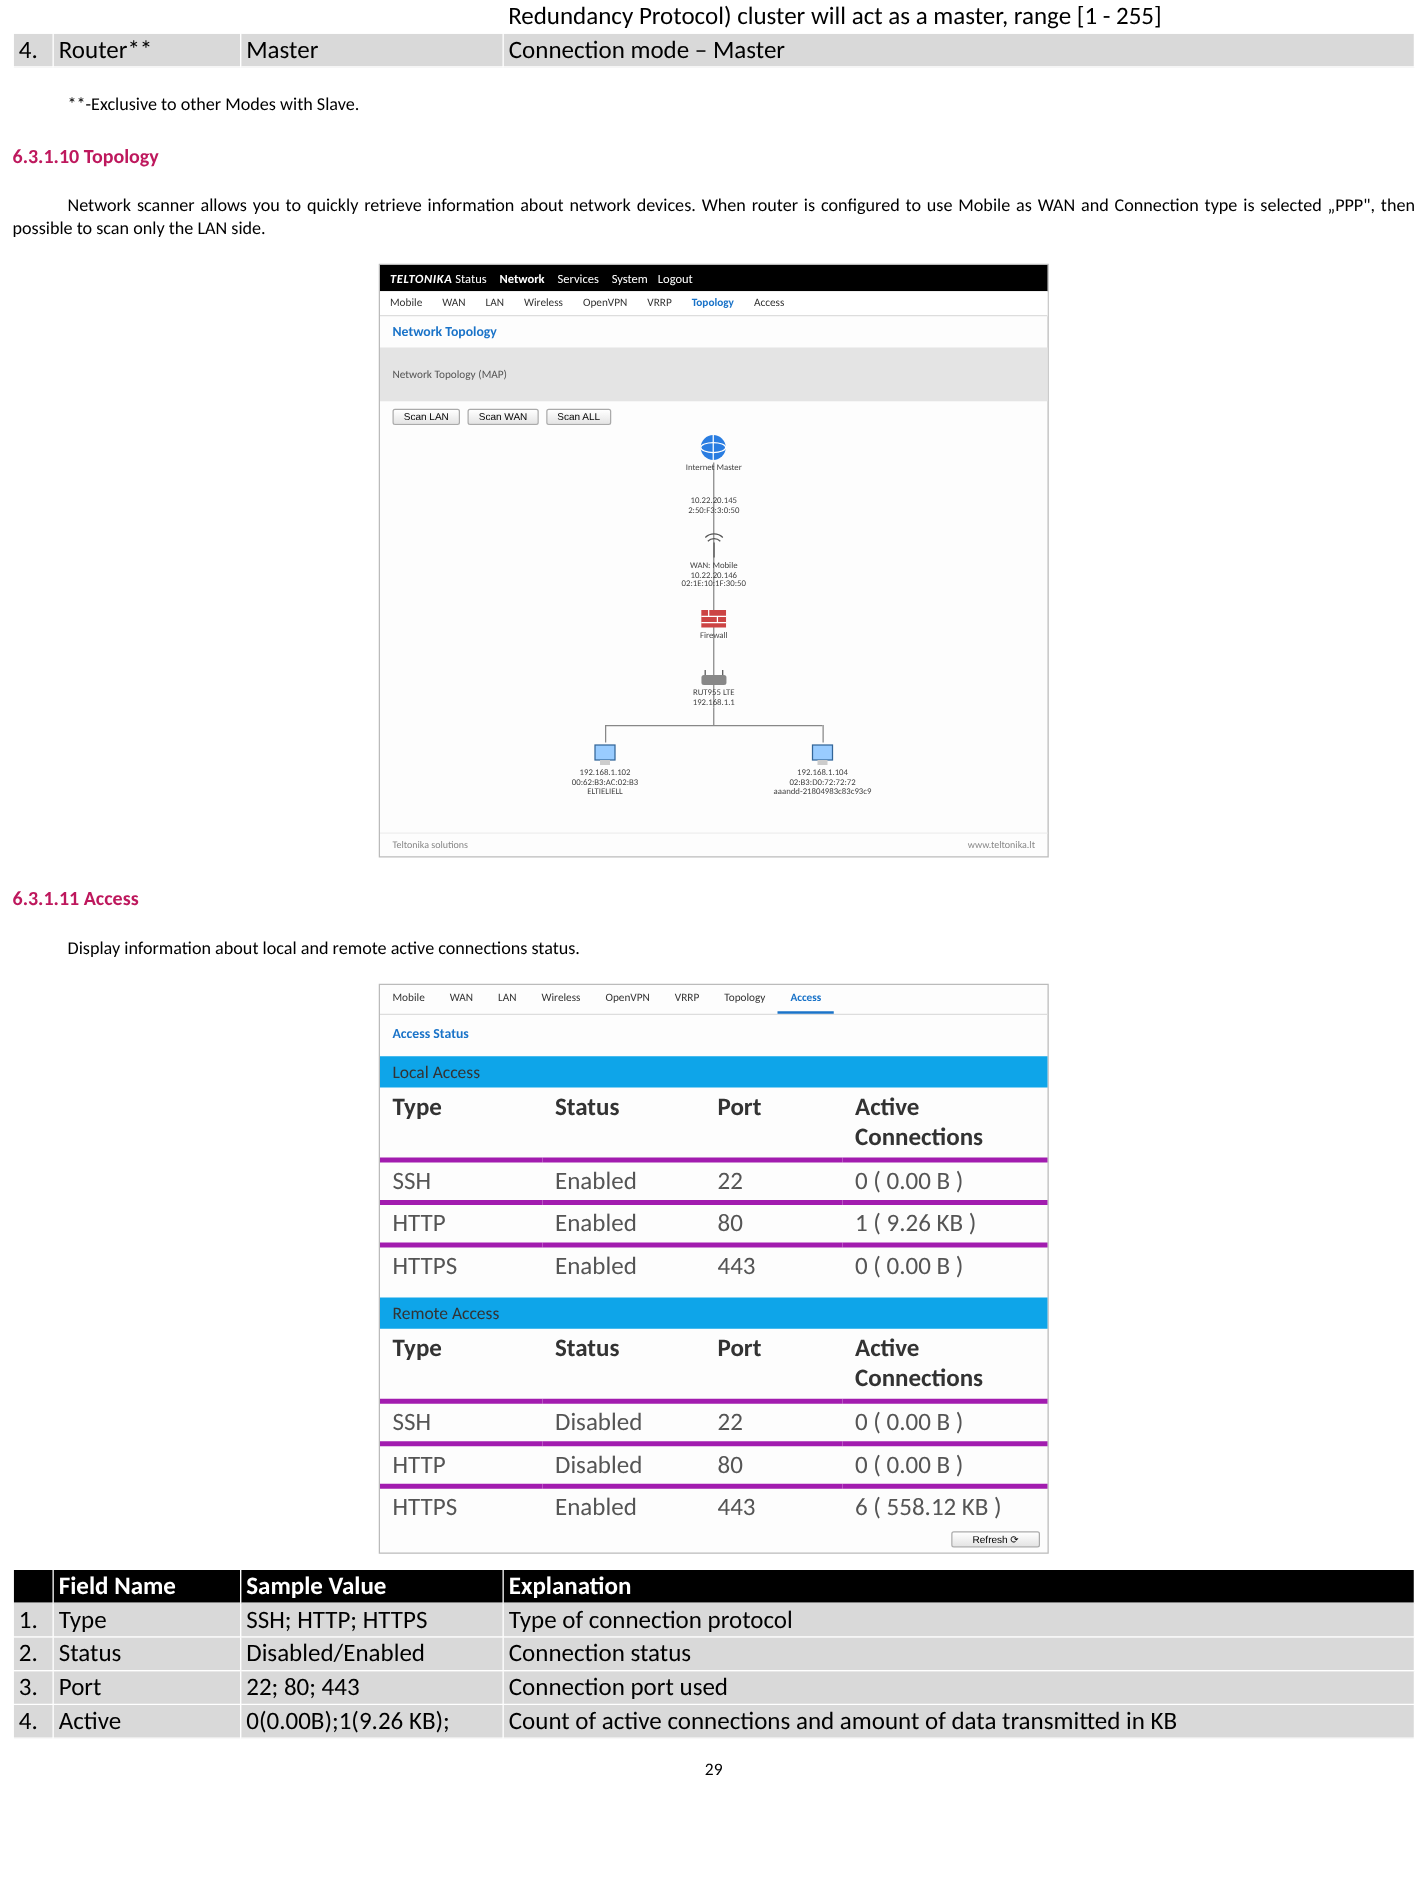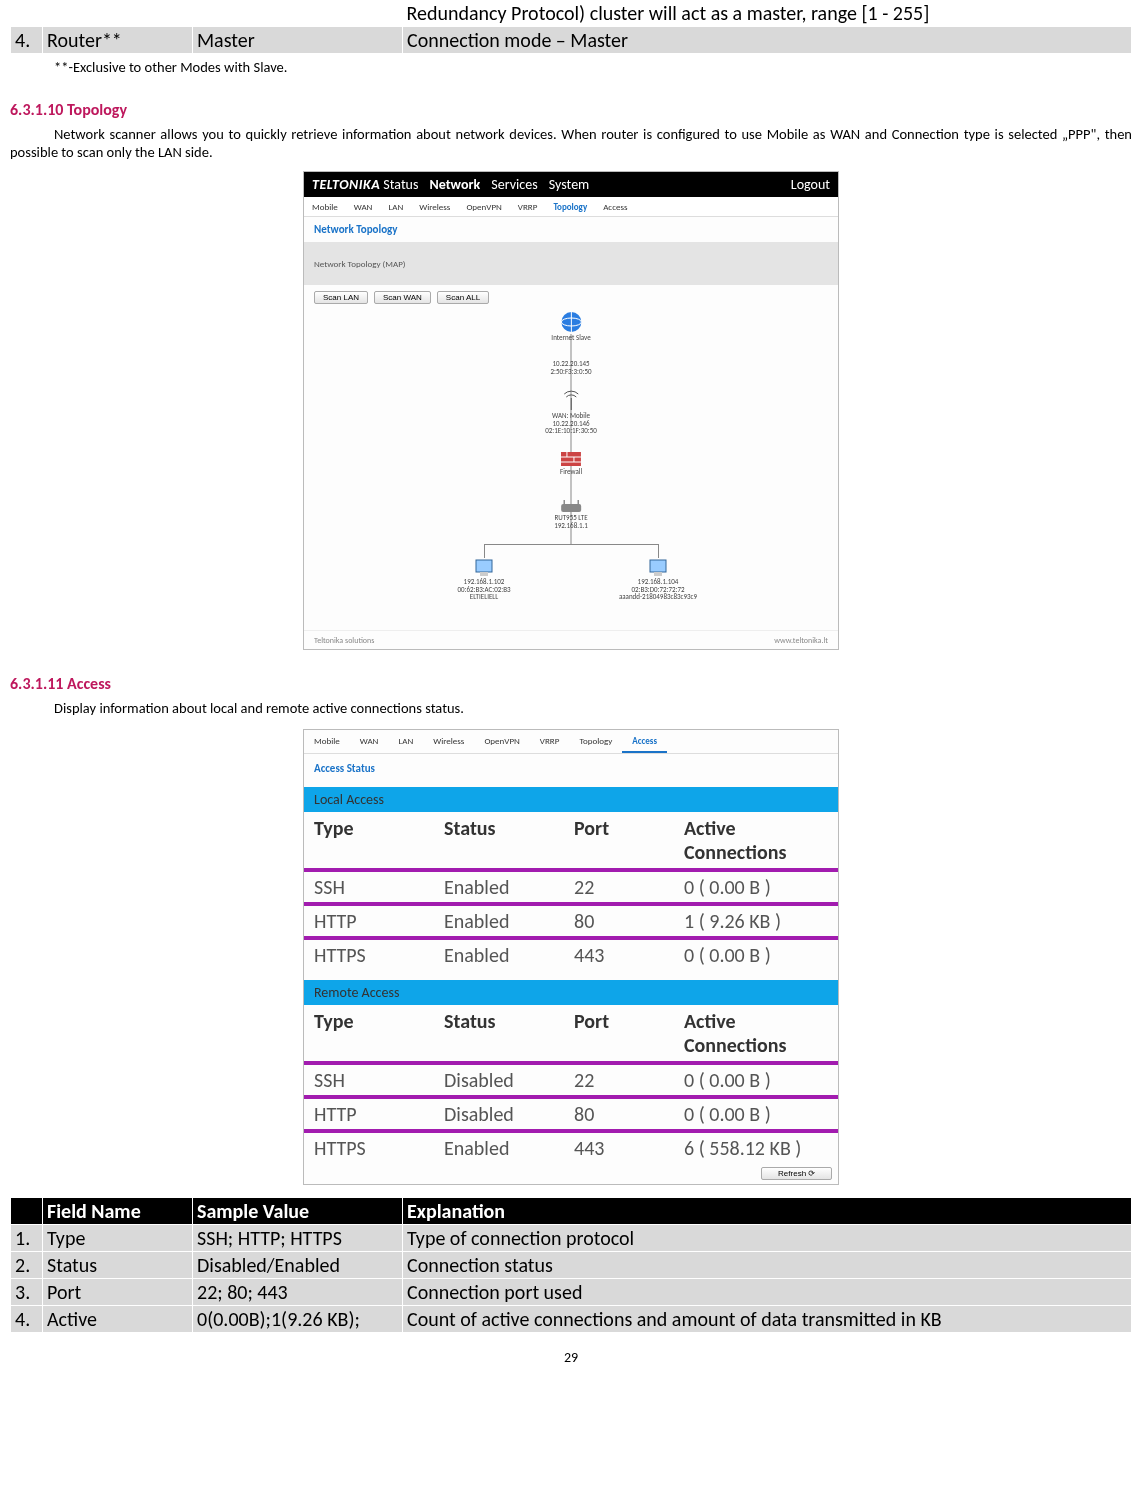--- a/index.html
+++ b/index.html
@@ -10,24 +10,24 @@
     padding:0 10px 20px 10px;
     width:1122px;
   }
   table{border-collapse:collapse;width:100%;table-layout:fixed}
   td,th{padding:1px 4px;text-align:left;vertical-align:top;font-size:20px}
   .row-gray{background:#d9d9d9}
   .row-gray td{border:1px solid #fff}
   .row-black{background:#000;color:#fff;font-weight:bold}
   .row-black th{border:1px solid #fff}
   .heading{color:#be185d;font-weight:bold;font-size:16px;margin:24px 0 6px 0}
-  .para{margin:4px 0;text-align:justify}
+  .para{margin:20px 0;text-align:justify}
   .indent{padding-left:44px}
   .screenshot{margin:10px auto;border:1px solid #bbb;background:#fdfdfd;width:534px}
-  .ss-bar{background:#000;color:#fff;font-size:14px;padding:4px 8px;display:flex;align-items:center;justify-content:space-between}
+  .ss-bar{background:#000;color:#fff;font-size:10px;padding:4px 8px;display:flex;align-items:center;justify-content:flex-start}
   .ss-logo{font-weight:bold;letter-spacing:0.5px;font-style:italic}
   .ss-nav span{margin-right:8px}
   .ss-tabs{display:flex;background:#fff;border-bottom:1px solid #ddd;font-size:9px}
   .ss-tabs span{padding:4px 8px;color:#333}
   .ss-tabs .active{color:#1a73c8;font-weight:bold}
   .ss-title{color:#1a73c8;font-weight:bold;font-size:11px;padding:6px 10px}
   .ss-sub{background:#e4e4e4;font-size:9px;padding:16px 10px;color:#555}
   .ss-btns{padding:6px 10px;display:flex;gap:6px}
   .ss-btns button{font-size:8px;padding:1px 8px;border:1px solid #aaa;background:linear-gradient(#fff,#e4e4e4);border-radius:2px}
   .topo{position:relative;height:320px;font-size:7px;color:#444}
@@ -113,21 +113,21 @@
     <button>Scan ALL</button>
   </div>
   <div class="topo">
     <div class="vline" style="top:24px;height:196px"></div>
     <div class="node" style="top:0">
       <svg width="24" height="24">
           <circle cx="12" cy="12" r="10" fill="#2a7de1"></circle>
           <ellipse cx="12" cy="12" rx="10" ry="4" fill="none" stroke="#fff" stroke-width="1"></ellipse>
           <line x1="12" y1="2" x2="12" y2="22" stroke="#fff"></line>
         </svg>
-      <div>Internet Slave</div>
+      <div>Internet Master</div>
     </div>
     <div class="node" style="top:50px;white-space:pre">10.22.20.145
 2:50:F3:3:0:50</div>
     <div class="node" style="top:80px">
       <svg width="22" height="22">
           <path d="M4 4 A10 10 0 0 1 18 4" fill="none" stroke="#555"></path>
           <path d="M6 7 A7 7 0 0 1 16 7" fill="none" stroke="#555"></path>
           <line x1="11" y1="8" x2="11" y2="20" stroke="#555"></line>
         </svg>
       <div style="white-space:pre">WAN: Mobile

